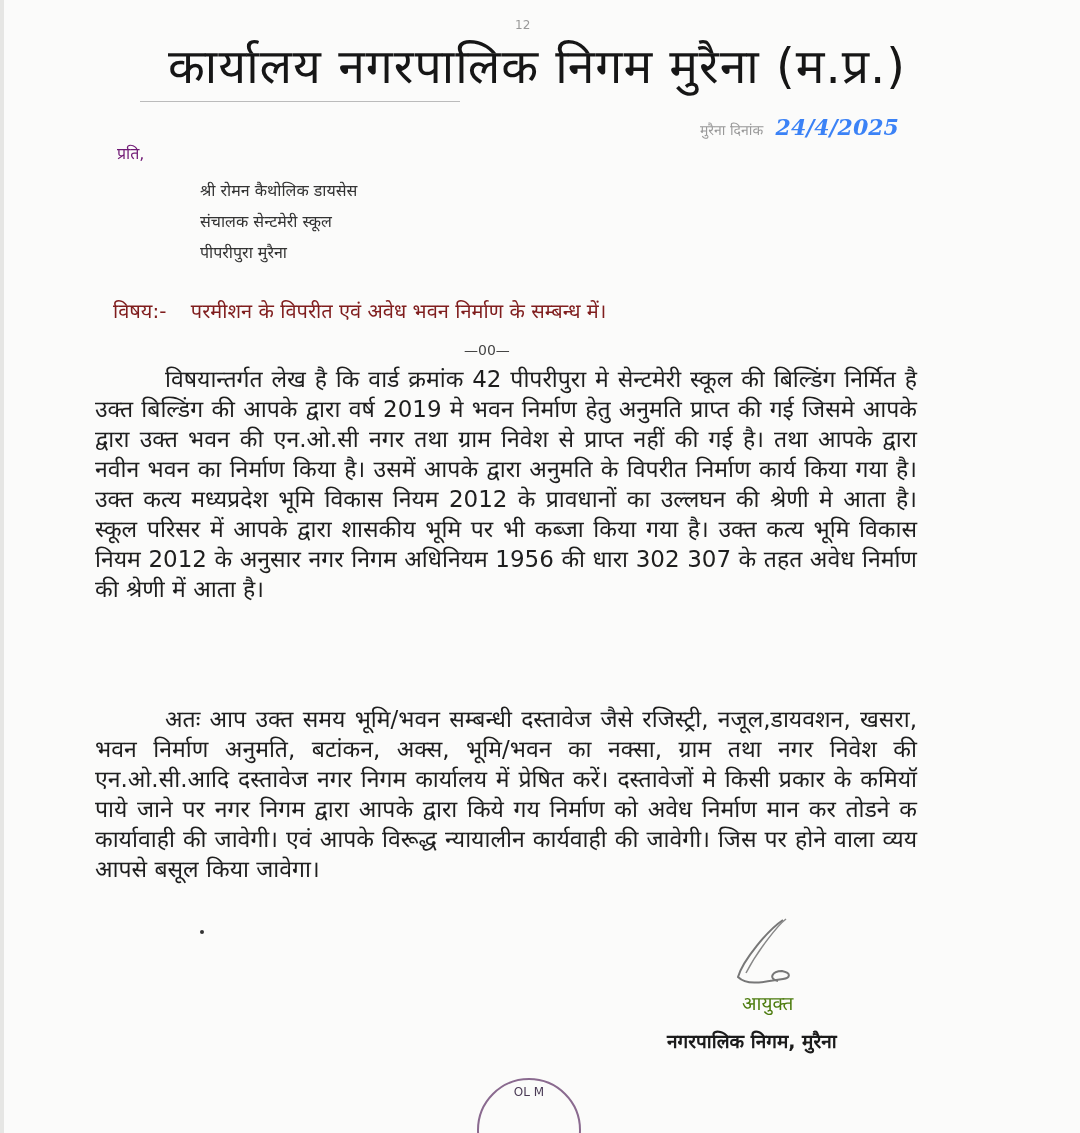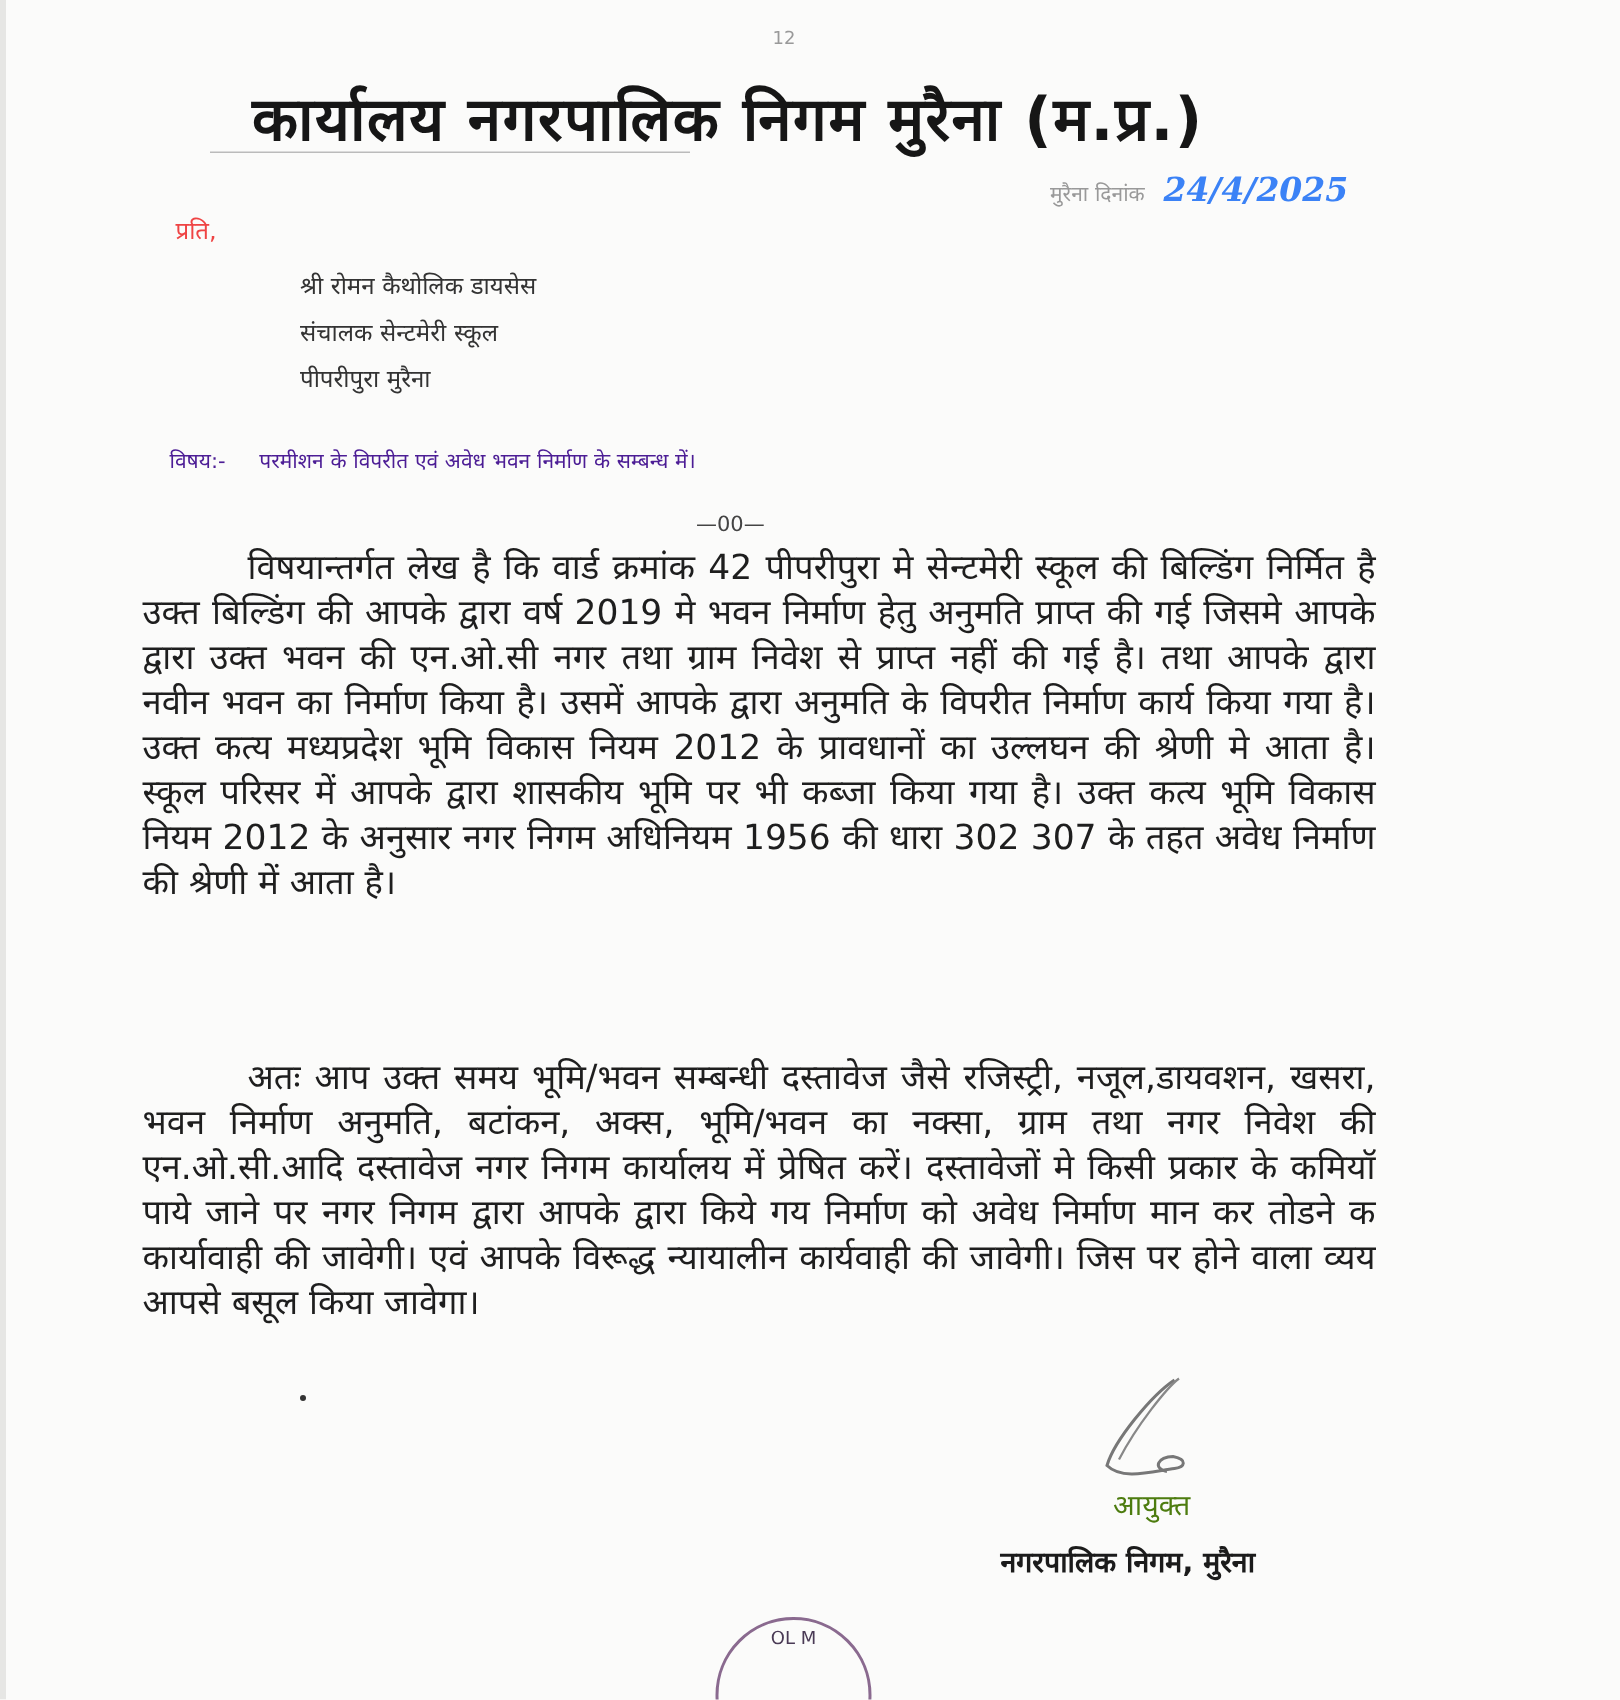--- a/index.html
+++ b/index.html
@@ -6,32 +6,32 @@
     body {
       width: 1080px; height: 1133px; overflow: hidden;
       background: #fbfbfa;
       font-family: "DejaVu Sans", sans-serif;
       color: #1e1e1e;
       position: relative;
     }
     .page { position: absolute; left: 0; top: 0; width: 901px; height: 1133px; }
     .page-mark { position: absolute; left: 515px; top: 18px; font-size: 12px; color: #999; }
     .title {
-      position: absolute; left: 168px; top: 50px;
-      font-size: 40px; font-weight: bold; letter-spacing: 1px; color: #161616;
+      position: absolute; left: 168px; top: 32px;
+      font-size: 48px; font-weight: normal; letter-spacing: 1px; color: #161616;
       white-space: nowrap;
     }
     .title-underline { position: absolute; left: 140px; top: 101px; width: 320px; height: 1px; background: #bbb; }
     .ref { position: absolute; left: 115px; top: 114px; font-size: 14px; color: #777; white-space: nowrap; }
     .ref .hand { font-family: "DejaVu Serif", serif; font-style: italic; color: #2f4f9a; font-size: 22px; margin-left: 6px; }
     .dateline { position: absolute; left: 700px; top: 114px; font-size: 14px; color: #999; white-space: nowrap; }
     .dateline .hand { font-family: "DejaVu Serif", serif; font-style: italic; color: #3b82f6; font-size: 22px; margin-left: 8px; font-weight: bold; }
-    .prati { position: absolute; left: 117px; top: 142px; font-size: 16px; color: #ef4444; }
+    .prati { position: absolute; left: 117px; top: 142px; font-size: 16px; color: #701a75; }
     .addressee { position: absolute; left: 200px; top: 175px; font-size: 16px; color: #333; line-height: 31px; }
-    .subject { position: absolute; left: 113px; top: 297px; font-size: 14px; color: #4c1d95; white-space: nowrap; }
+    .subject { position: absolute; left: 113px; top: 297px; font-size: 20px; color: #7f1d1d; white-space: nowrap; }
     .subject .label { margin-right: 18px; }
     .separator { position: absolute; left: 464px; top: 342px; font-size: 14px; color: #444; }
     .body-text {
       position: absolute; left: 95px; width: 822px;
       font-size: 23px; line-height: 30px; text-align: justify; color: #1e1e1e;
     }
     .body-text .indent { display: inline-block; width: 70px; }
     .p1 { top: 364px; }
     .p2 { top: 644px; }
     .p3 { top: 704px; }

